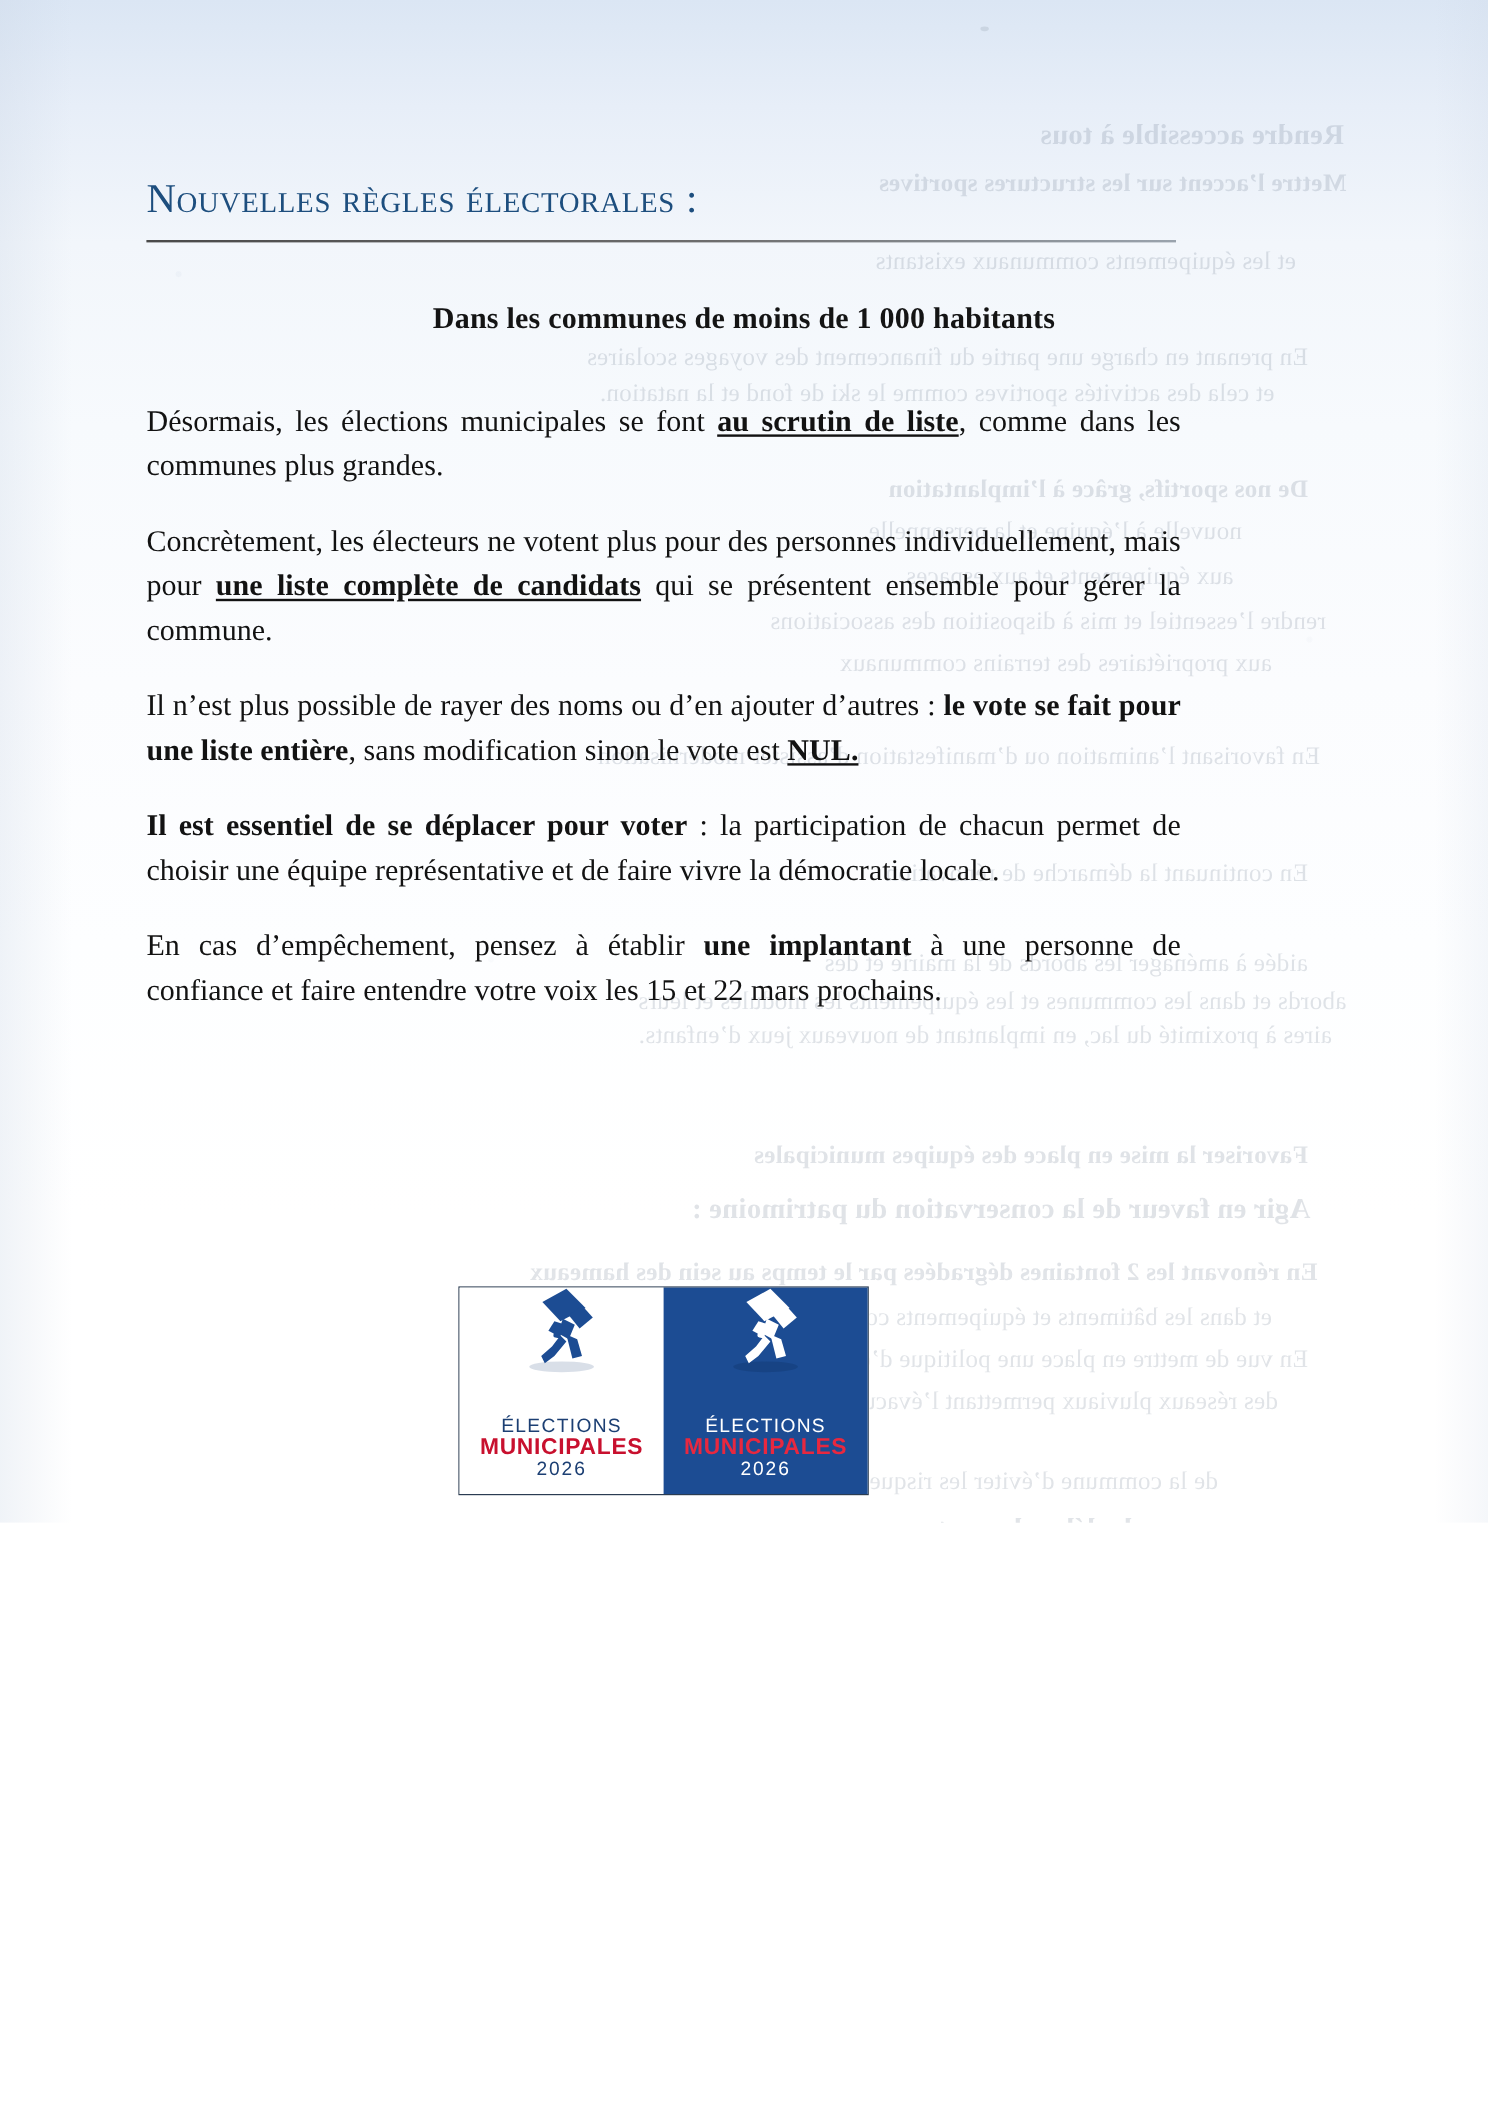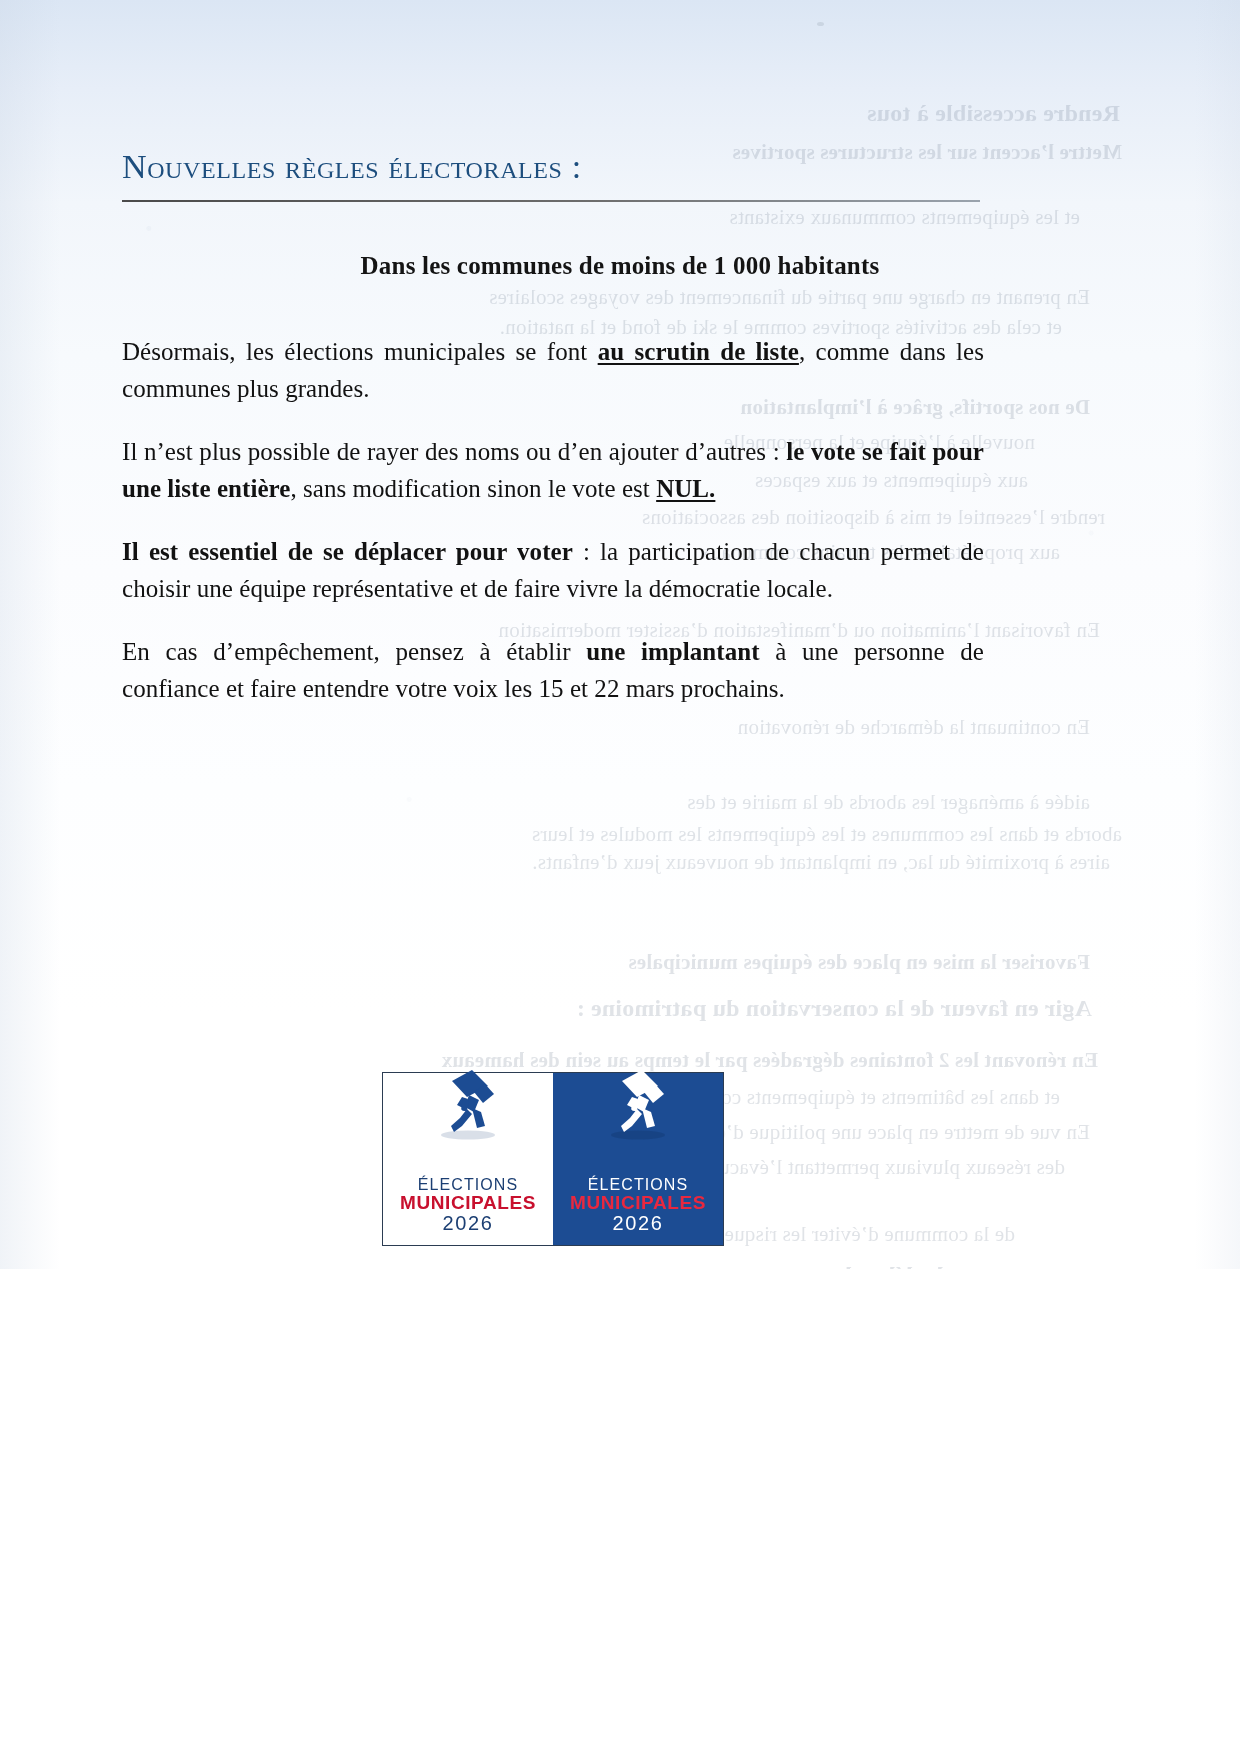--- a/index.html
+++ b/index.html
@@ -109,21 +109,21 @@
   .logo-half.light{background:#ffffff;}
   .logo-half.dark{background:#1c4c93;}
   .mark{
     width:92px;height:78px;
     margin-bottom:4px;
     display:block;
   }
   .lbl{line-height:1.02;text-align:center;font-family:"Liberation Sans",sans-serif;}
   .l1{font-size:16px;letter-spacing:1.1px;margin-top:31px;}
   .l2{font-size:19px;font-weight:bold;letter-spacing:.6px;}
-  .l3{font-size:20px;letter-spacing:1.6px;}
+  .l3{font-size:16px;letter-spacing:1.6px;}
   .light .l1{color:#1c3f73;}
   .light .l2{color:#c8102e;}
   .light .l3{color:#1c3f73;}
   .dark .l1{color:#ffffff;}
   .dark .l2{color:#e8283f;}
   .dark .l3{color:#ffffff;}
 
   
   .credit{
     position:absolute;left:1074px;top:1335px;
@@ -178,20 +178,21 @@
   <div class="speck" style="left:817px;top:22px;width:7px;height:4px;"></div>
   <div class="speck" style="left:1112px;top:1487px;width:6px;height:6px;"></div>
 
   <div class="heading">Nouvelles règles électorales :</div>
   <div class="rule"></div>
 
   <div class="subtitle">Dans les communes de moins de 1 000 habitants</div>
 
   <div class="body" id="body-text">
       <p><span>Désormais, les élections municipales se font </span><span class="u">au scrutin de liste</span><span>, comme dans les communes plus grandes.</span></p>
+      <p><span>Concrètement, les électeurs ne votent plus pour des personnes individuellement, mais pour </span><span class="u">une liste complète de candidats</span><span> qui se présentent ensemble pour gérer la commune.</span></p>
       <p><span>Il n’est plus possible de rayer des noms ou d’en ajouter d’autres : </span><b>le vote se fait pour une liste entière</b><span>, sans modification sinon le vote est </span><span class="u">NUL.</span></p>
       <p><b>Il est essentiel de se déplacer pour voter</b><span> : la participation de chacun permet de choisir une équipe représentative et de faire vivre la démocratie locale.</span></p>
       <p><span>En cas d’empêchement, pensez à établir </span><b>une implantant</b><span> à une personne de confiance et faire entendre votre voix les 15 et 22 mars prochains.</span></p>
     </div>
 
   <div class="logo-wrap" id="logo-wrap">
       <div class="logo-half light">
         <span>
 <svg class="mark" viewBox="0 0 92 78" xmlns="http://www.w3.org/2000/svg" aria-hidden="true">
   <ellipse cx="46" cy="71" rx="27" ry="4.5" fill="#aab8cc" opacity="0.45"></ellipse>

